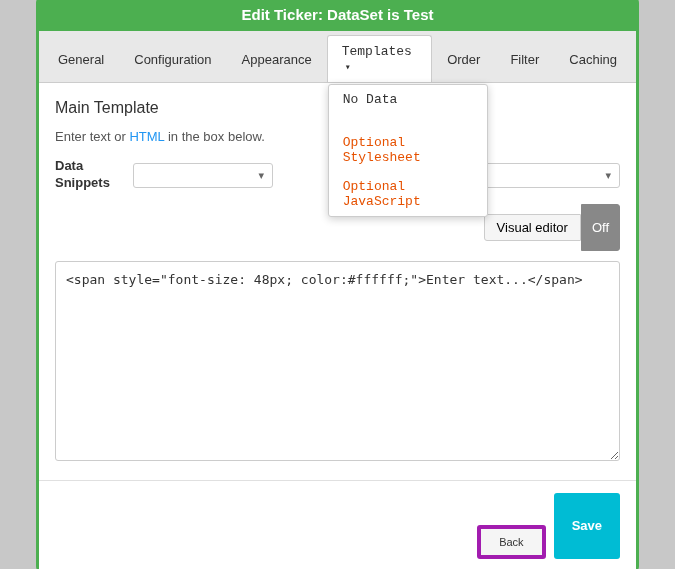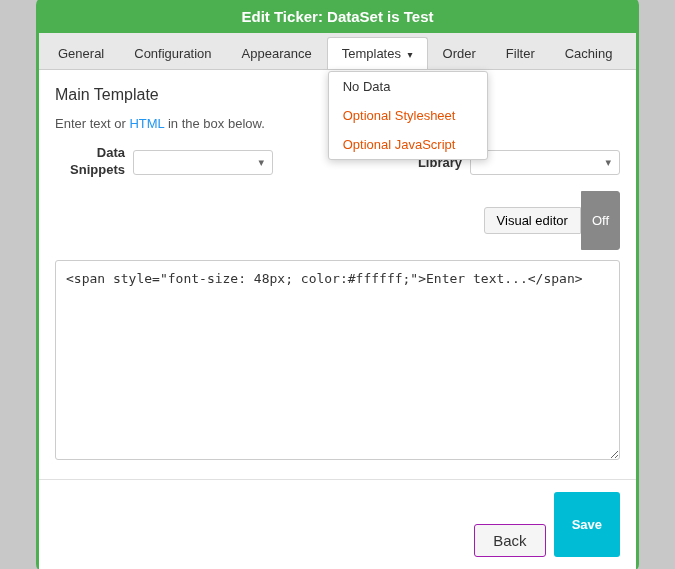--- a/index.html
+++ b/index.html
@@ -88,21 +88,21 @@
       font-weight: bold;
       font-size: 13px;
       color: #333;
       text-align: right;
       min-width: 70px;
     }
     .control-label-stack {
       font-weight: bold;
       font-size: 13px;
       color: #333;
-      text-align: right;
+      text-align: left;
       min-width: 70px;
       line-height: 1.3;
     }
     .select-box {
       border: 1px solid #ccc;
       border-radius: 3px;
       padding: 5px 8px;
       background: white;
       min-width: 140px;
       display: flex;
@@ -129,21 +129,21 @@
       border: 1px solid #ccc;
       padding: 5px 12px;
       cursor: pointer;
       font-size: 13px;
       border-radius: 3px 0 0 3px;
     }
     .toggle-off {
       background: #888;
       color: white;
       border: 1px solid #888;
-      padding: 21px 10px;
+      padding: 15px 10px;
       cursor: pointer;
       font-size: 13px;
       border-radius: 0 3px 3px 0;
     }
     .textarea-container {
       position: relative;
     }
     .code-textarea {
       width: 100%;
       height: 200px;
@@ -159,42 +159,43 @@
     .footer {
       display: flex;
       justify-content: flex-end;
       padding: 12px 16px;
       gap: 8px;
       background: white;
       border-top: 1px solid #e0e0e0;
     }
     .btn-back {
       background: #f5f5f5;
-      border: 1px solid #a21caf;
+      border: 4px solid #a21caf;
       padding: 7px 18px;
       border-radius: 3px;
       cursor: pointer;
-      font-size: 15px;
+      font-size: 11px;
       color: #333;
       margin-top: 32px;
     }
     .btn-save {
       background: #00bcd4;
       border: none;
       padding: 7px 18px;
       border-radius: 3px;
       cursor: pointer;
       font-size: 13px;
       color: white;
       font-weight: bold;
     }
     
     .dropdown-wrapper {
       position: relative;
       display: inline-block;
+      font-family: Liberation Mono, monospace;
     }
     .dropdown-menu {
       position: absolute;
       top: 100%;
       left: 0;
       background: white;
       border: 1px solid #ccc;
       border-radius: 3px;
       box-shadow: 0 2px 8px rgba(0,0,0,0.2);
       z-index: 100;
@@ -206,20 +207,21 @@
       cursor: pointer;
       font-size: 13px;
       color: #333;
     }
     .dropdown-item.selected {
       background: #1565c0;
       color: white;
     }
     .dropdown-item.stylesheet {
       color: #e65100;
+      margin-top: 14px;
     }
     .dropdown-item.javascript {
       color: #e65100;
     }
   </style>
 </head>
 <body>
 
 <div class="dialog">
   <div class="dialog-title">Edit Ticker: DataSet is Test</div>

